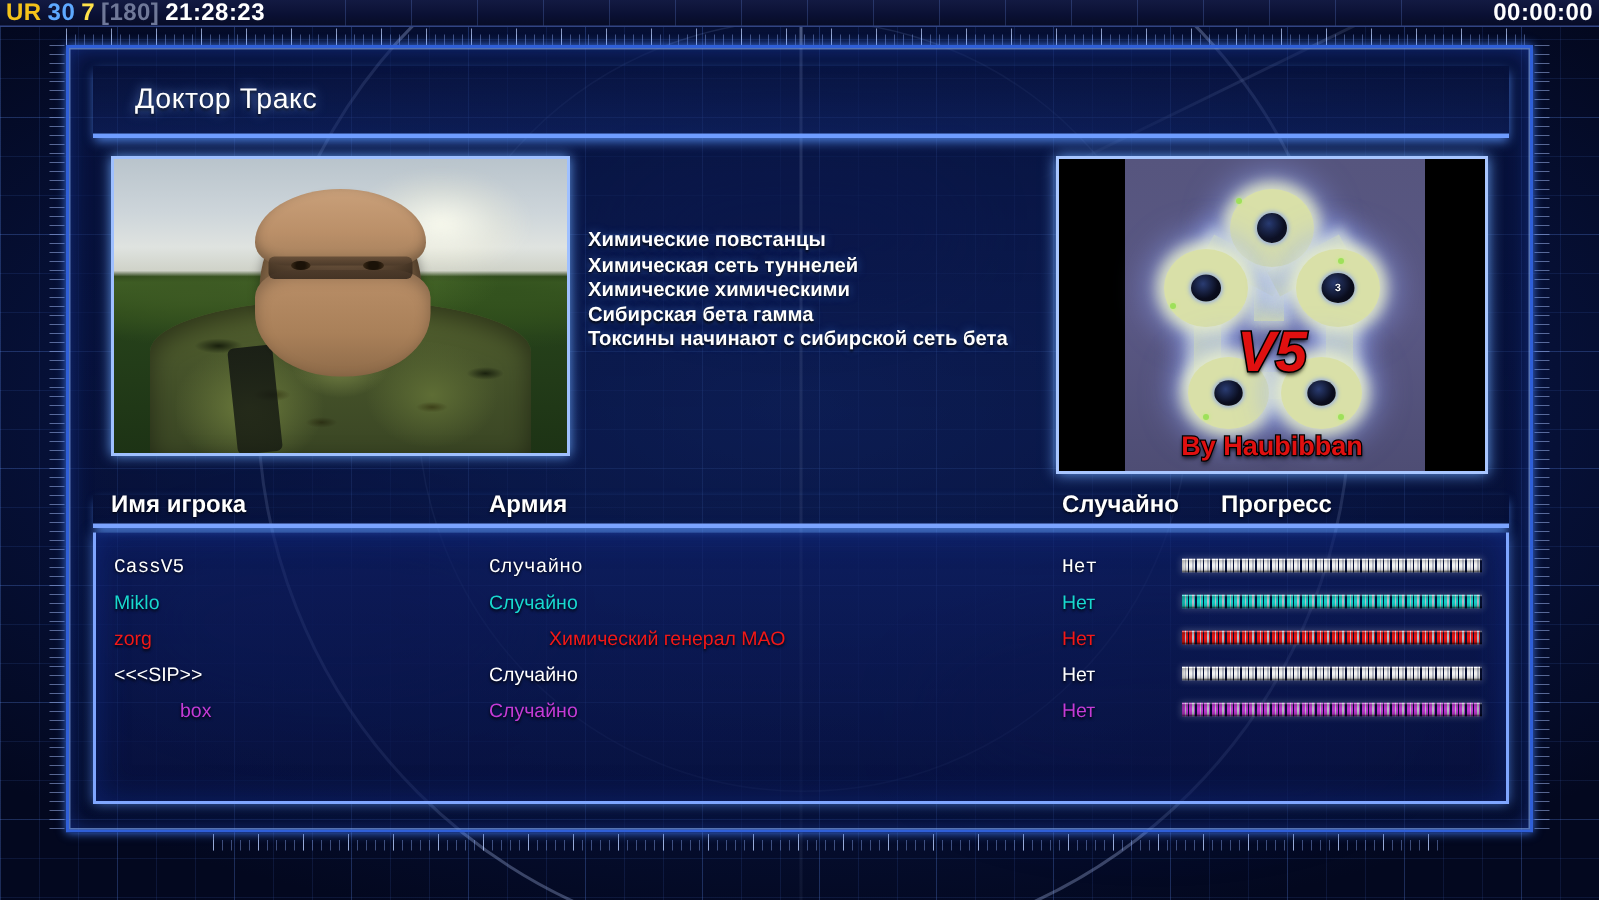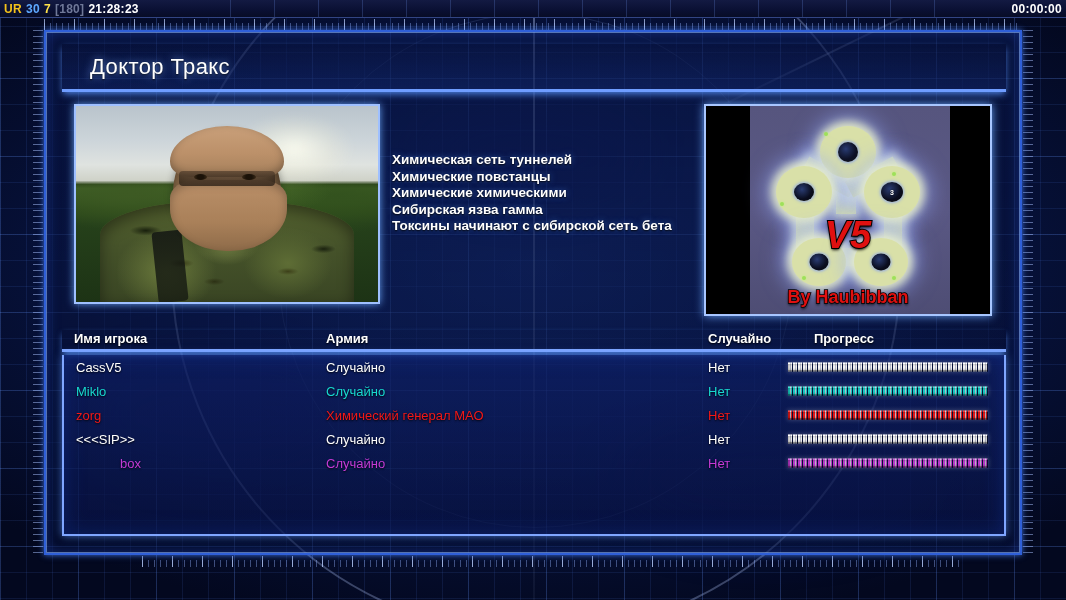--- a/index.html
+++ b/index.html
@@ -67,21 +67,21 @@
     height:2px;
     transform-origin:left center;
   }
 
   
   #topbar{
     position:absolute; left:0; top:0; width:1066px; height:18px;
     background:linear-gradient(to bottom,#131a42 0%,#0a1033 60%,#070c26 100%);
     border-bottom:1px solid rgba(110,150,255,0.35);
     display:flex; align-items:center;
-    font-size:12px; font-weight:bold;
+    font-size:16px; font-weight:bold;
     letter-spacing:0.3px;
     z-index:40;
   }
   #topbar .tb-left{ display:flex; align-items:center; gap:4px; padding-left:4px; }
   .tb-ur{ color:#f4c21a; }
   .tb-fps{ color:#5ea9ff; }
   .tb-num{ color:#ffe24a; }
   .tb-brk{ color:#6f7898; }
   .tb-time{ color:#ffffff; }
   #topbar .tb-right{ margin-left:auto; padding-right:4px; color:#fff; }
@@ -134,21 +134,21 @@
 
   
   #titlebar{
     position:absolute; left:18px; top:14px; width:944px; height:48px;
     border-bottom:3px solid #6f9dff;
     box-shadow:0 3px 7px -1px rgba(90,150,255,0.85);
     display:flex; align-items:center;
     background:linear-gradient(to bottom, rgba(8,18,60,0.0), rgba(20,45,120,0.35));
   }
   #page-title{
-    font-size:22px; font-weight:normal; color:#ffffff;
+    font-size:19px; font-weight:normal; color:#ffffff;
     padding-left:28px;
     text-shadow:0 0 8px rgba(120,170,255,0.8), 0 1px 2px #000;
     letter-spacing:0.4px;
   }
 
   
   #inforow{
     position:absolute; left:18px; top:74px; width:944px; height:216px;
   }
 
@@ -310,21 +310,21 @@
   #table-wrap{
     position:absolute; left:18px; top:300px; width:944px; height:206px;
   }
   #table-head{
     position:relative; height:22px;
     border-bottom:3px solid #7fa6ff;
     box-shadow:0 3px 6px -1px rgba(90,150,255,0.8);
   }
   #table-head .th{
     position:absolute; bottom:3px;
-    font-size:13px; font-weight:bold; color:#ffffff;
+    font-size:16px; font-weight:bold; color:#ffffff;
     text-shadow:0 1px 2px #000;
   }
   .th.c-name{ left:12px; }
   .th.c-army{ left:264px; }
   .th.c-team{ left:646px; }
   .th.c-prog{ left:752px; }
 
   #table-body{
     position:absolute; left:0; right:0; top:25px; bottom:0;
     border:2px solid #7fa6ff;
@@ -418,24 +418,24 @@
           <div class="p-head"></div>
           <div class="p-wrap-top"></div>
           <div class="p-wrap-low"></div>
           <div class="p-eyeband"></div>
           <div class="p-eye l"></div>
           <div class="p-eye r"></div>
         </div>
       </div>
 
       <div id="description">
+        <div class="desc-line">Химические повстанцы</div>
         <div class="desc-line">Химическая сеть туннелей</div>
-        <div class="desc-line">Химические повстанцы</div>
         <div class="desc-line">Химические химическими</div>
-        <div class="desc-line">Сибирская язва гамма</div>
+        <div class="desc-line">Сибирская бета гамма</div>
         <div class="desc-line">Токсины начинают с сибирской сеть бета</div>
       </div>
 
       <div id="map-frame">
         <div class="map-letterbox l"></div>
         <div class="map-letterbox r"></div>
         <div id="map-canvas">
 
           <div class="limb" style="left:86px; top:46px; width:20px; height:62px;"></div>
           <div class="limb" style="left:52px; top:62px; width:54px; height:18px; transform:rotate(28deg);"></div>
@@ -474,39 +474,39 @@
 
     <div id="table-wrap">
       <div id="table-head">
         <div class="th c-name">Имя игрока</div>
         <div class="th c-army">Армия</div>
         <div class="th c-team">Случайно</div>
         <div class="th c-prog">Прогресс</div>
       </div>
 
       <div id="table-body">
-        <div class="prow" style="">
+        <div class="prow" style="margin-top:10px;font-family:Liberation Mono, monospace;">
           <div class="cell name" style="color: rgb(255, 255, 255);">CassV5</div>
           <div class="cell army" style="color: rgb(255, 255, 255);">Случайно</div>
           <div class="cell team" style="color: rgb(255, 255, 255);">Нет</div>
           <div class="progwrap">
               <div class="progbar" style="color: rgb(255, 255, 255); width: 100%;"></div>
             </div>
         </div>
         <div class="prow">
           <div class="cell name" style="color: rgb(24, 216, 207);">Miklo</div>
           <div class="cell army" style="color: rgb(24, 216, 207);">Случайно</div>
           <div class="cell team" style="color: rgb(24, 216, 207);">Нет</div>
           <div class="progwrap">
               <div class="progbar" style="color: rgb(24, 216, 207); width: 100%;"></div>
             </div>
         </div>
         <div class="prow">
           <div class="cell name" style="color: rgb(242, 24, 24);">zorg</div>
-          <div class="cell army" style="color: rgb(242, 24, 24);">Химический генерал МАО</div>
+          <div class="cell army" style="color: rgb(242, 24, 24); margin-left: 40px;">Химический генерал МАО</div>
           <div class="cell team" style="color: rgb(242, 24, 24);">Нет</div>
           <div class="progwrap">
               <div class="progbar" style="color: rgb(242, 24, 24); width: 100%;"></div>
             </div>
         </div>
         <div class="prow">
           <div class="cell name" style="color: rgb(255, 255, 255);">&lt;&lt;&lt;SIP&gt;&gt;</div>
           <div class="cell army" style="color: rgb(255, 255, 255);">Случайно</div>
           <div class="cell team" style="color: rgb(255, 255, 255);">Нет</div>
           <div class="progwrap">

